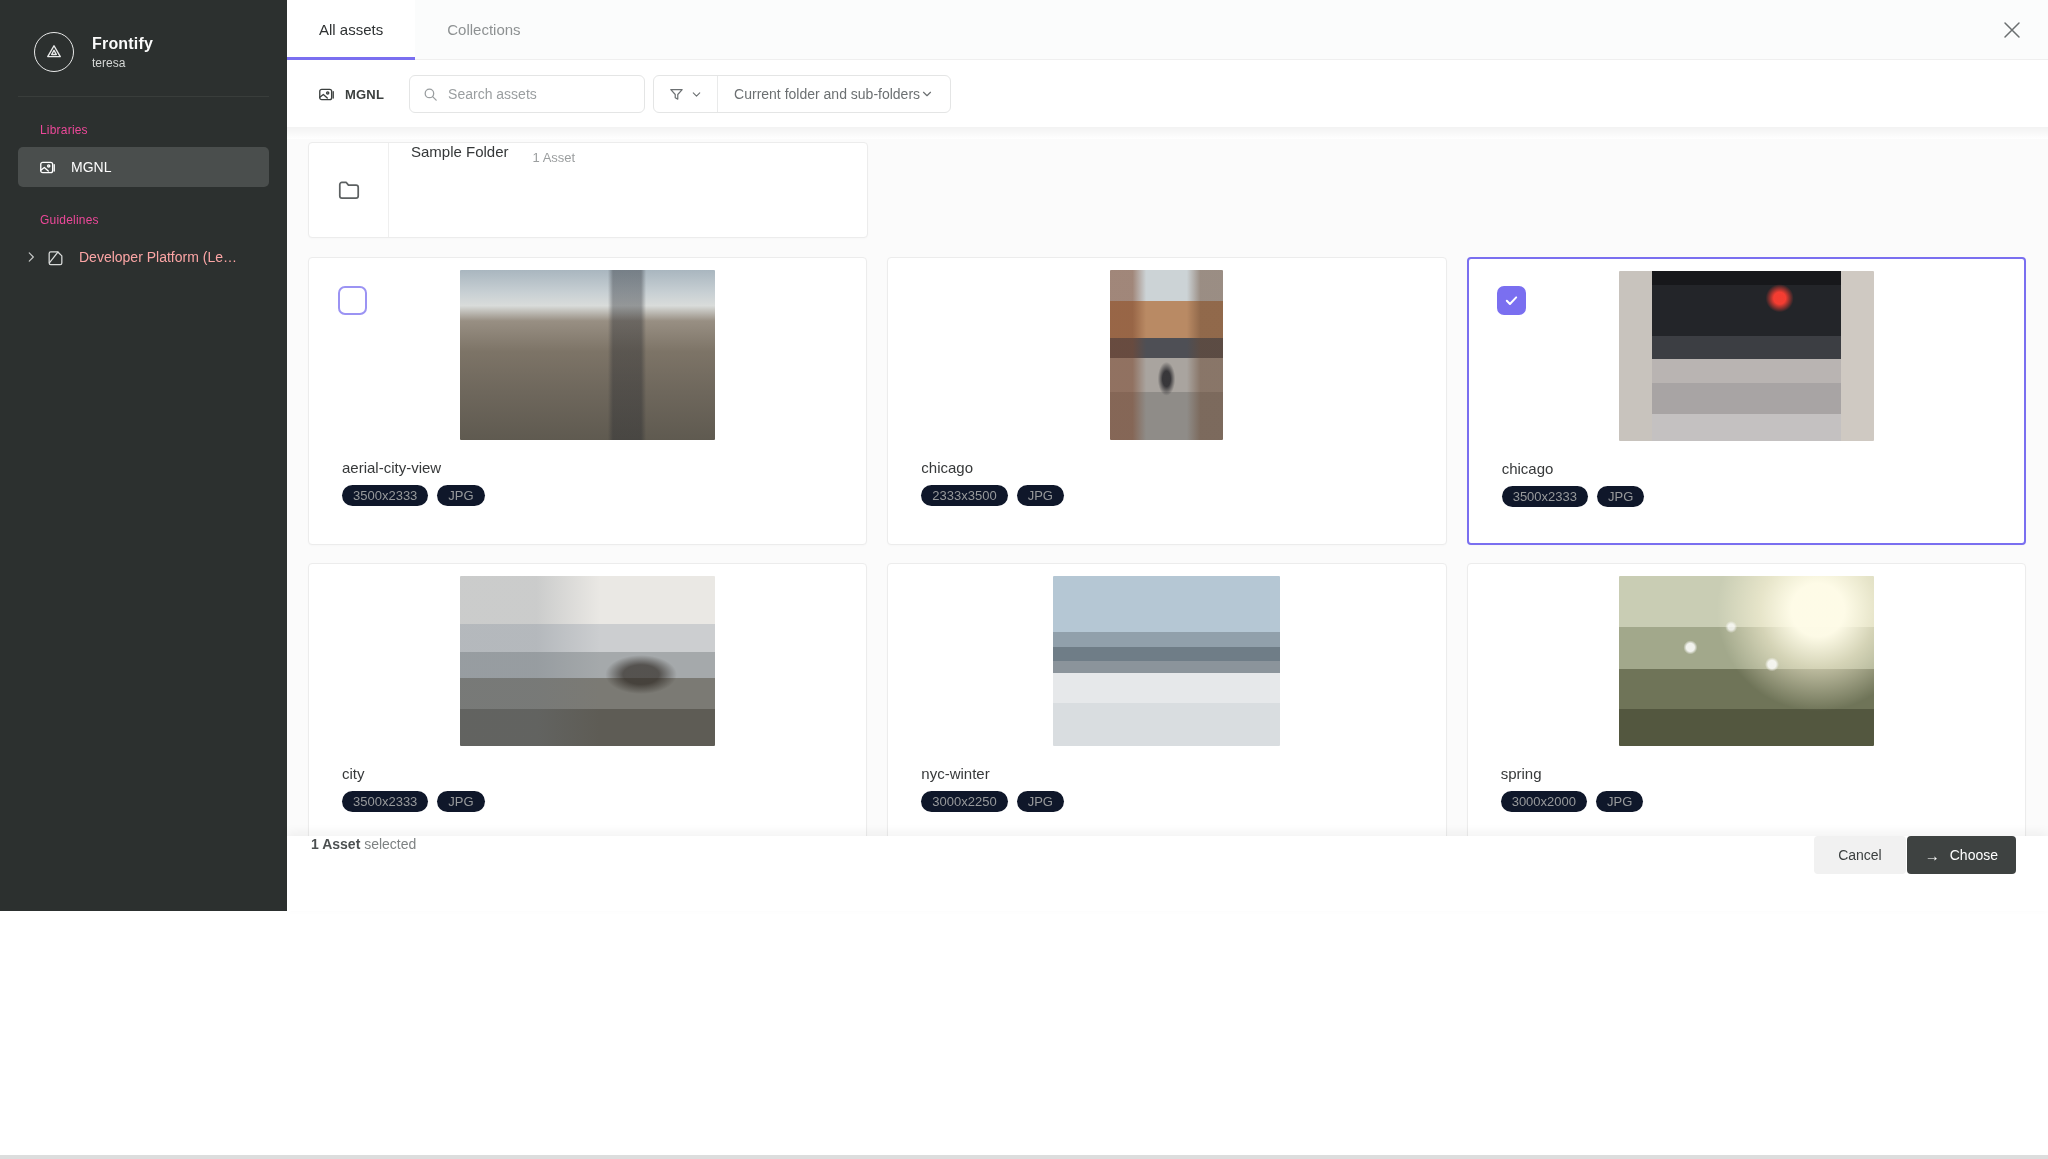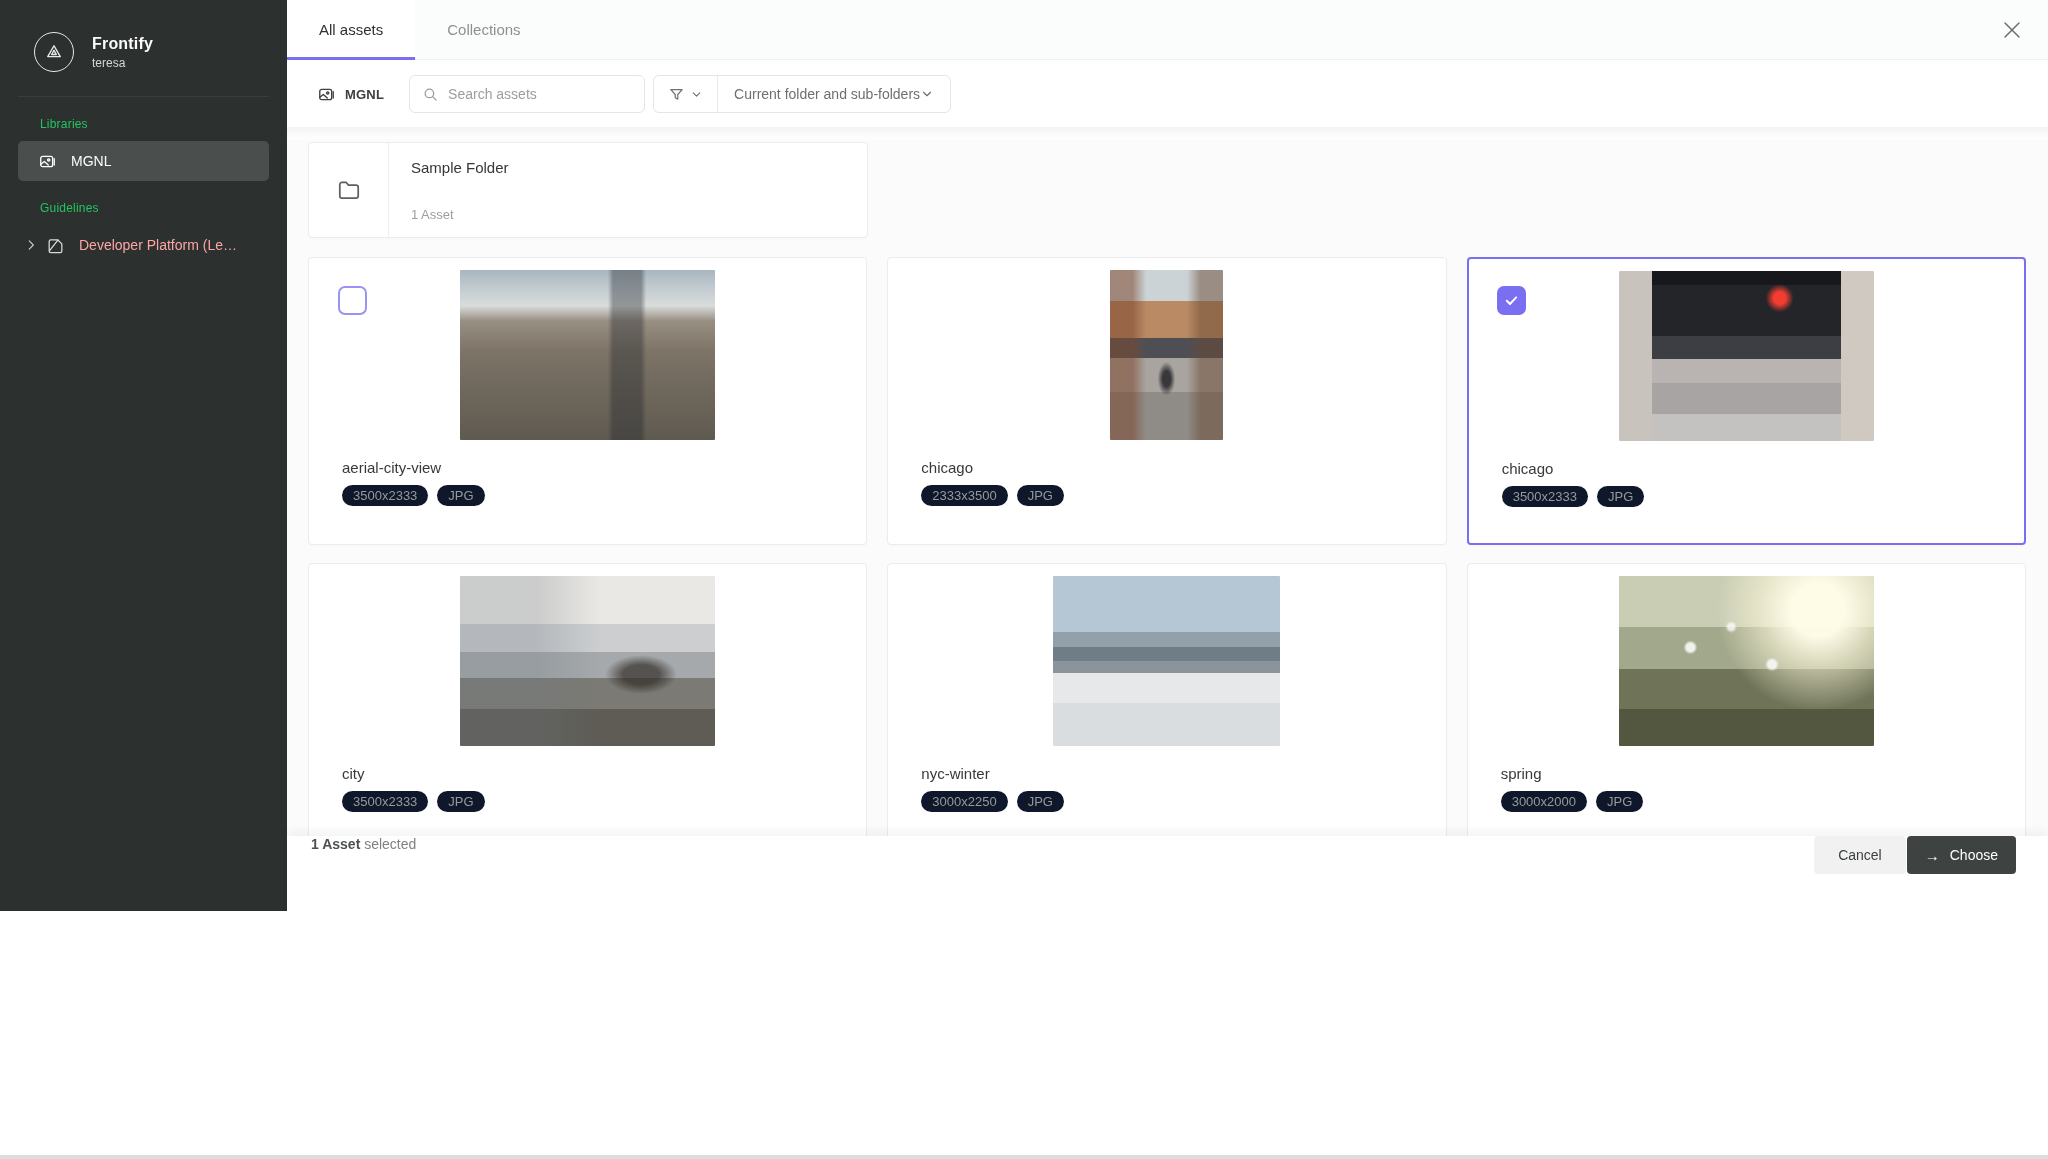--- a/index.html
+++ b/index.html
@@ -8,21 +8,21 @@
   .app-window { width:2048px; height:911px; display:flex; background:#fff; }
 
   
   .sidebar { width:287px; height:911px; background:#2c302f; flex:0 0 287px; color:#fff; }
   .brand { display:flex; align-items:center; padding:32px 0 0 34px; }
   .logo-circle { width:40px; height:40px; border:1.6px solid #e8e9e9; border-radius:50%; display:flex; align-items:center; justify-content:center; flex:0 0 40px; }
   .brand-text { margin-left:18px; }
   .brand-name { font-size:16px; font-weight:700; color:#fbfbfb; letter-spacing:.2px; }
   .brand-user { font-size:12px; color:#d6d8d7; margin-top:3px; }
   .side-divider { height:1px; background:#46494880; margin:24px 18px 0 18px; }
-  .section-label { font-size:12px; color:#22c55e; margin:20px 0 10px 40px; letter-spacing:.2px; }
+  .section-label { font-size:12px; color:#ec4899; margin:26px 0 10px 40px; letter-spacing:.2px; }
   .side-item { display:flex; align-items:center; height:40px; margin:0 18px; border-radius:5px; cursor:pointer; color:#e8e9e9; }
   .side-item.selected { background:#4a4e4d; }
   .side-item .item-icon { margin-left:20px; display:flex; }
   .side-item .item-label { font-size:14px; font-weight:500; margin-left:14px; color:#fdfdfd; white-space:nowrap; }
   .side-item.guide { color:#d3d5d4; margin-top:2px; }
   .side-item.guide .chev { margin-left:6px; display:flex; }
   .side-item.guide .item-icon { margin-left:8px; }
   .side-item.guide .item-label { font-weight:400; color:#fca5a5; }
 
   
@@ -46,21 +46,21 @@
   .scope-group { margin-left:8px; }
   .filter-seg { display:flex; align-items:center; gap:5px; padding:0 14px; cursor:pointer; height:100%; border-right:1px solid #e9eaea; }
   .scope-seg { display:flex; align-items:center; gap:0; padding:0 16px; cursor:pointer;text-align:center; }
   .scope-seg span { font-size:14px; color:#6c7072; }
   .header-shadow { height:12px; background:linear-gradient(180deg, rgba(0,0,0,0.05), rgba(0,0,0,0)); flex:0 0 12px; margin-top:-1px; }
 
   
   .content { flex:1; background:#fbfbfb; padding:3px 22px 0 21px; overflow:hidden; }
   .folder-card { width:560px; height:96px; background:#fff; border:1px solid #ececec; border-radius:4px; display:flex; align-items:stretch; cursor:pointer; box-shadow:0 1px 2px rgba(0,0,0,0.02); }
   .folder-icon-cell { width:80px; display:flex; align-items:center; justify-content:center; border-right:1px solid #efefef; flex:0 0 80px; }
-  .folder-meta { display:flex; flex-direction:column; justify-content:center; padding-left:22px;gap:24px; }
+  .folder-meta { display:flex; flex-direction:row; justify-content:center; padding-left:22px;gap:24px; }
   .folder-name { font-size:15px; color:#343738; }
   .folder-count { font-size:13px; color:#9b9e9f; margin-top:7px; }
 
   .grid { display:grid; grid-template-columns:repeat(3, 1fr); gap:18px 20px; margin-top:19px; }
   .asset-card { height:288px; background:#fff; border:1px solid #ececec; border-radius:4px; position:relative; cursor:pointer; box-shadow:0 1px 2px rgba(0,0,0,0.02); }
   .asset-card.selected { border:2px solid var(--accent); }
   .thumb-wrap { height:194px; display:flex; align-items:center; justify-content:center; }
   .thumb { height:170px; border-radius:1px; }
   .asset-name { font-size:15px; color:#37393a; margin:7px 0 0 33px; }
   .badges { display:flex; gap:9px; margin:9px 0 0 33px; }

